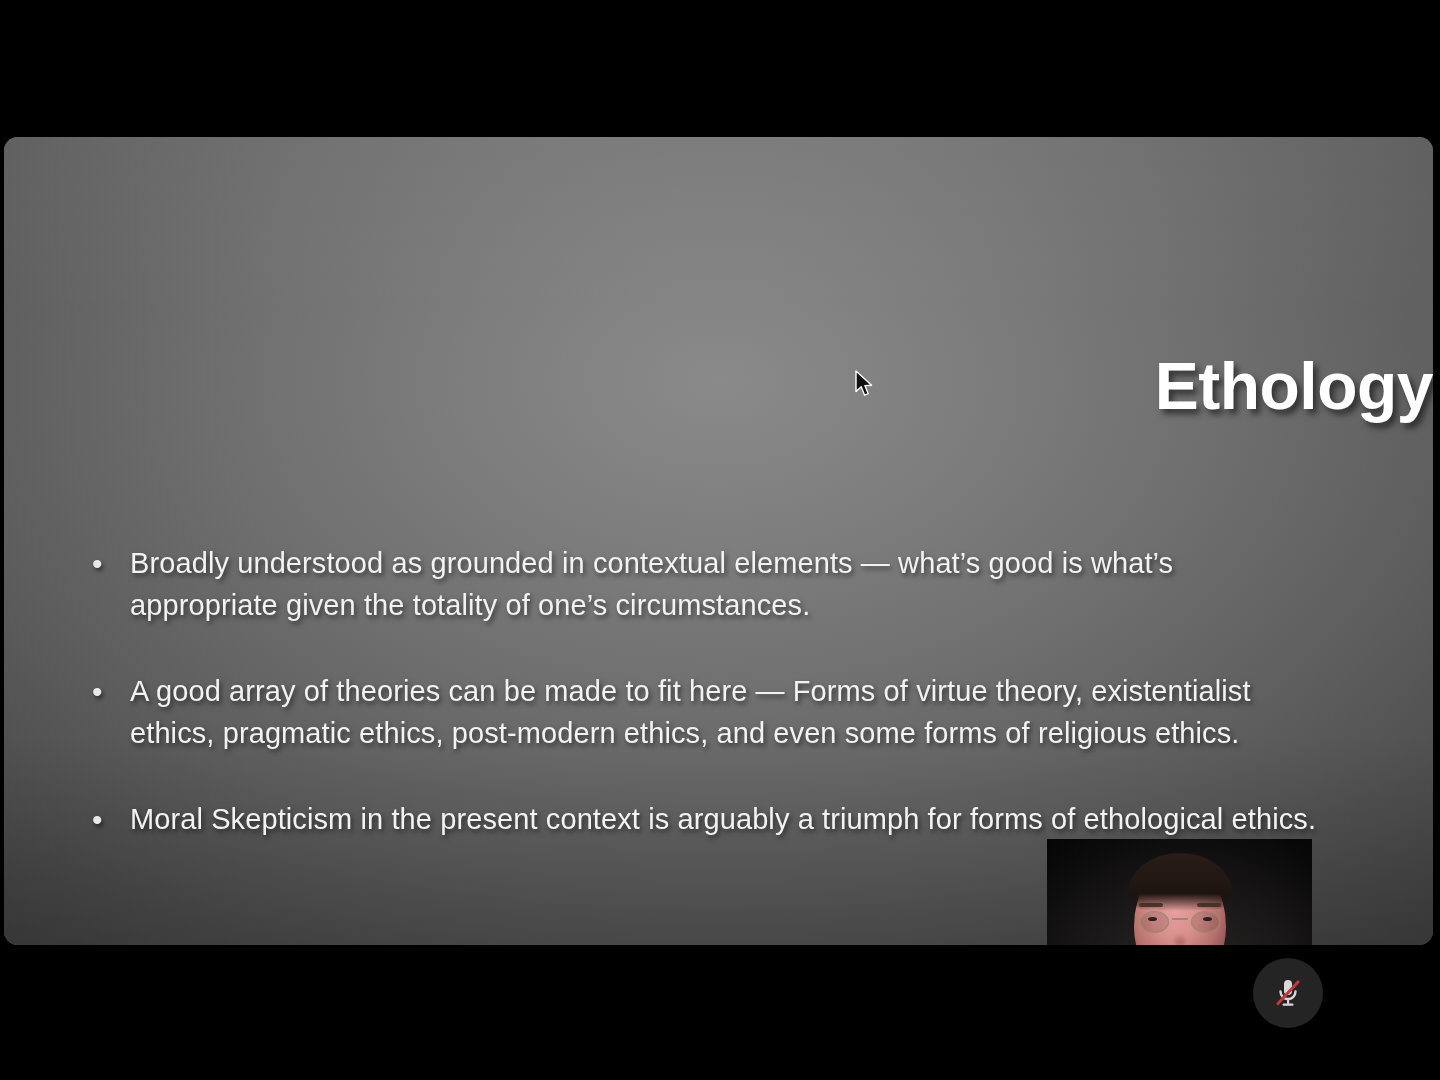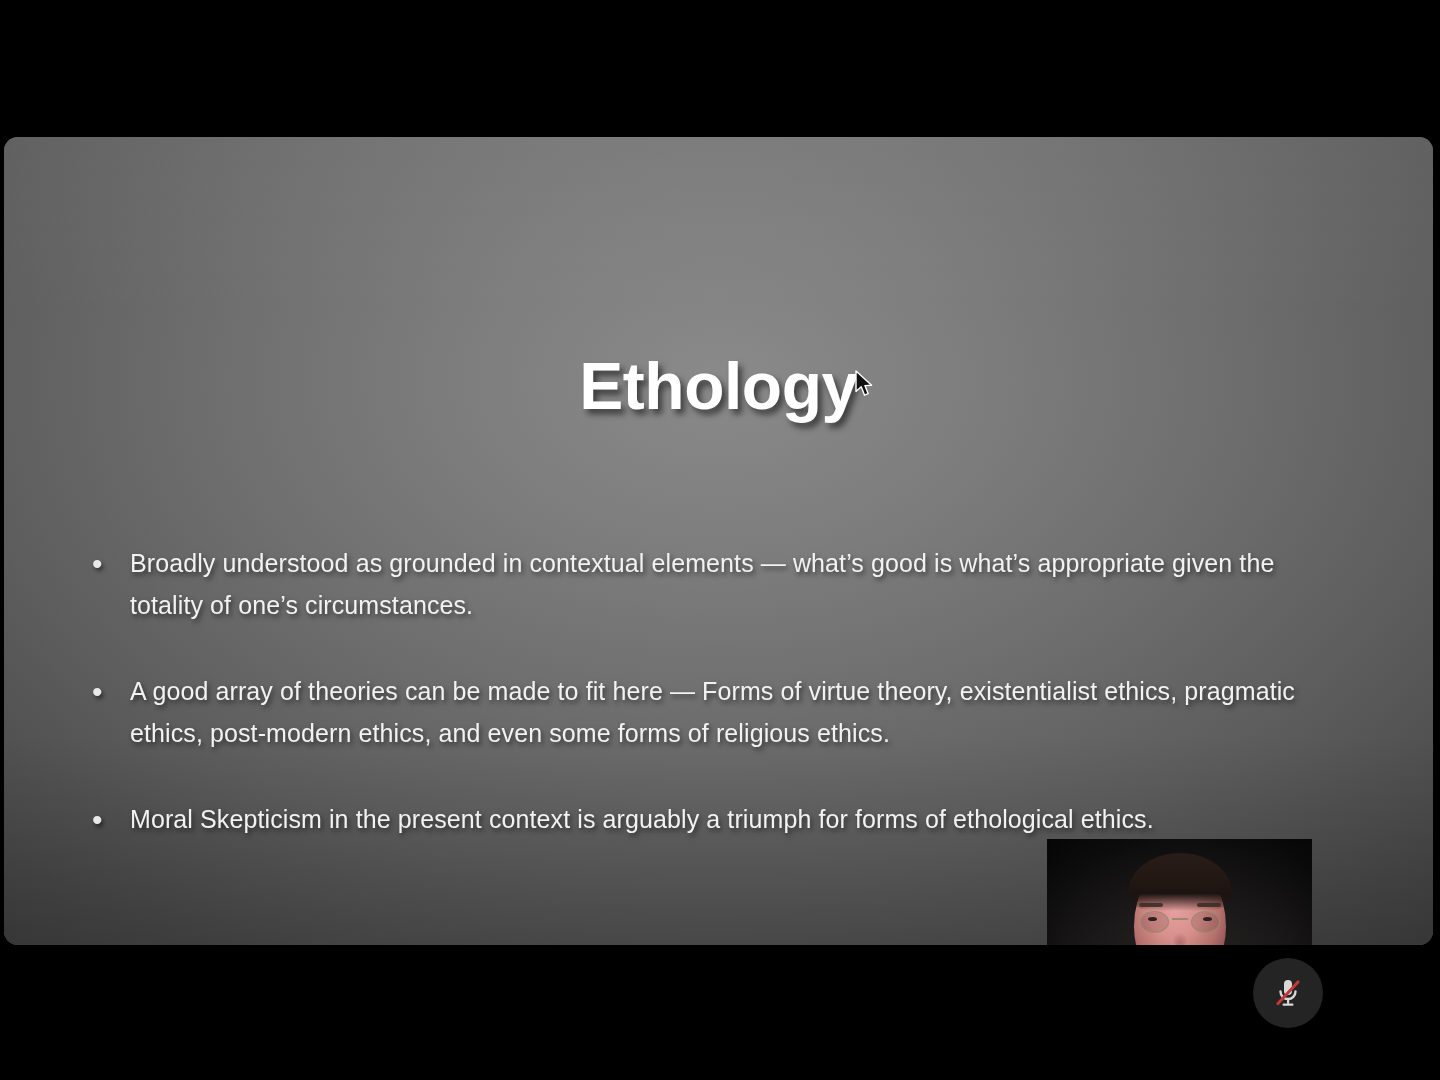--- a/index.html
+++ b/index.html
@@ -56,21 +56,21 @@
       linear-gradient(to top, rgba(0,0,0,0.16) 0%, rgba(0,0,0,0) 26%);
     pointer-events: none;
   }
 
   
   #slide-title {
     position: absolute;
     left: 0;
     right: 0;
     top: 216px;
-    text-align: center;
+    text-align: right;
     color: #ffffff;
     font-size: 66px;
     font-weight: bold;
     letter-spacing: -0.5px;
     line-height: 1;
     text-shadow: 4px 5px 6px rgba(0,0,0,0.55);
     white-space: nowrap;
   }
 
   
@@ -92,21 +92,21 @@
     color: #e9e9e9;
     font-size: 30px;
     line-height: 43px;
     text-align: left;
     padding-left: 6px;
     text-shadow: 2px 3px 4px rgba(0,0,0,0.5);
   }
   .bullet-text {
     flex: 1 1 auto;
     color: #f2f2f2;
-    font-size: 25px;
+    font-size: 29px;
     line-height: 42px;
     text-shadow: 2px 3px 5px rgba(0,0,0,0.55);
     letter-spacing: 0.1px;
   }
 
   
   #video-overlay {
     position: absolute;
     left: 1043px;
     top: 702px;

